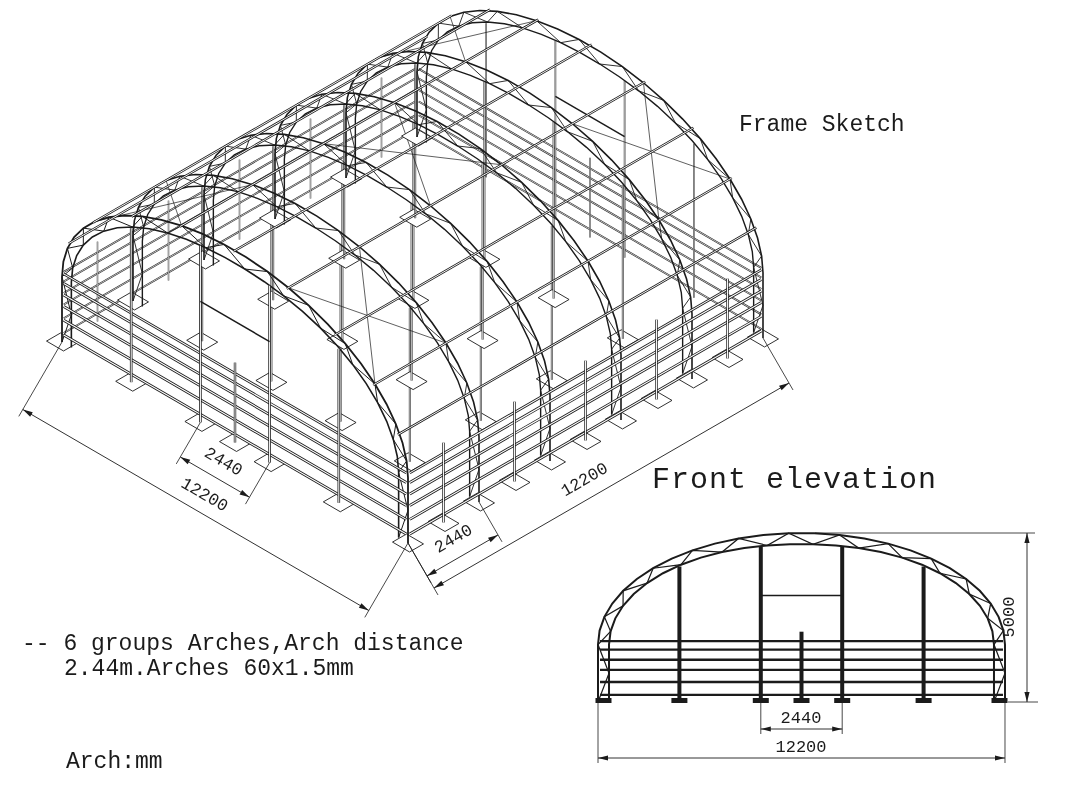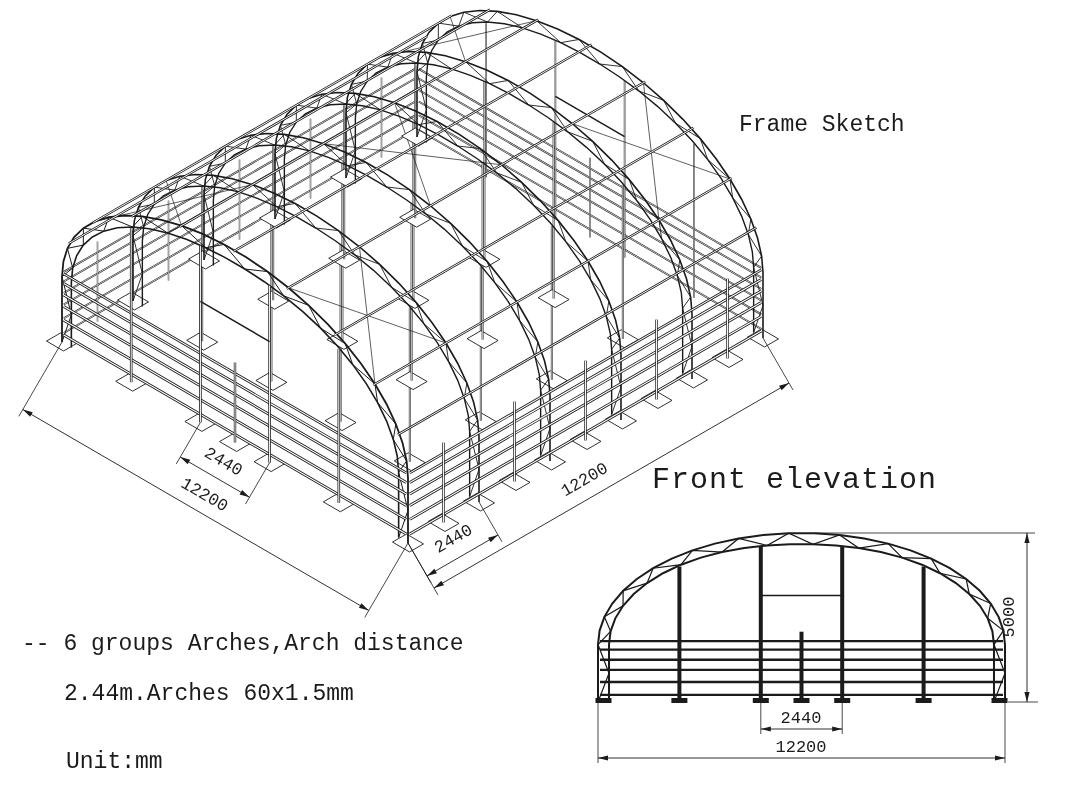--- a/index.html
+++ b/index.html
@@ -300,15 +300,15 @@
     </g>
   </svg>
 
   <div class="txt title-block">
     <div>Frame Sketch</div>
   </div>
 
   <div class="txt elev-label">Front elevation</div>
 
   <div class="txt note" style="left:22px;top:631px">-- 6 groups Arches,Arch distance</div>
-  <div class="txt note" style="left:64px;top:681px">2.44m.Arches 60x1.5mm</div>
-  <div class="txt note" style="left:66px;top:749px">Unit:mm</div>
+  <div class="txt note" style="left:64px;top:656px">2.44m.Arches 60x1.5mm</div>
+  <div class="txt note" style="left:66px;top:749px">Arch:mm</div>
 </div>
 
 </body></html>

